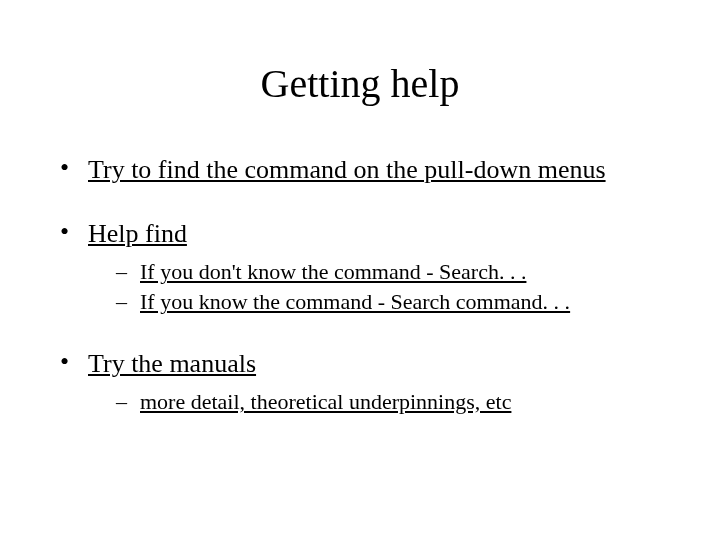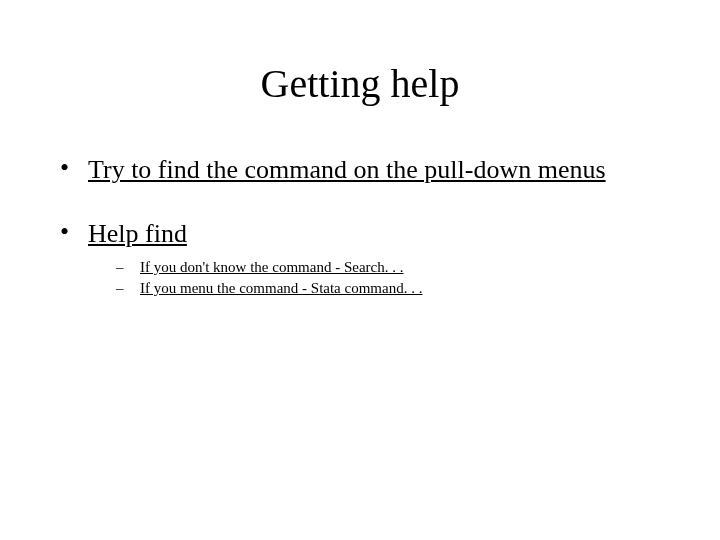--- a/index.html
+++ b/index.html
@@ -44,21 +44,21 @@
     top: 0;
     font-size: 26px;
     line-height: 1;
   }
   ul.level2 {
     list-style: none;
     padding: 0;
     margin: 10px 0 0 28px;
   }
   ul.level2 > li {
-    font-size: 15px;
+    font-size: 22px;
     margin-bottom: 4px;
     position: relative;
     padding-left: 24px;
   }
   ul.level2 > li::before {
     content: "–";
     position: absolute;
     left: 0;
     top: 0;
   }
@@ -75,20 +75,28 @@
       <span>Try to find the command on the pull-down menus</span>
     </li>
 
     <li>
       <span>Help find</span>
       <ul class="level2">
         <li>
           <span>If you don't know the command - Search. . .</span>
         </li>
         <li>
-          <span>If you menu the command - Stata command. . .</span>
+          <span>If you know the command - Search command. . .</span>
         </li>
       </ul>
     </li>
 
+    <li>
+      <span>Try the manuals</span>
+      <ul class="level2">
+        <li>
+          <span>more detail, theoretical underpinnings, etc</span>
+        </li>
+      </ul>
+    </li>
 
   </ul>
 </div>
 
 </body></html>

